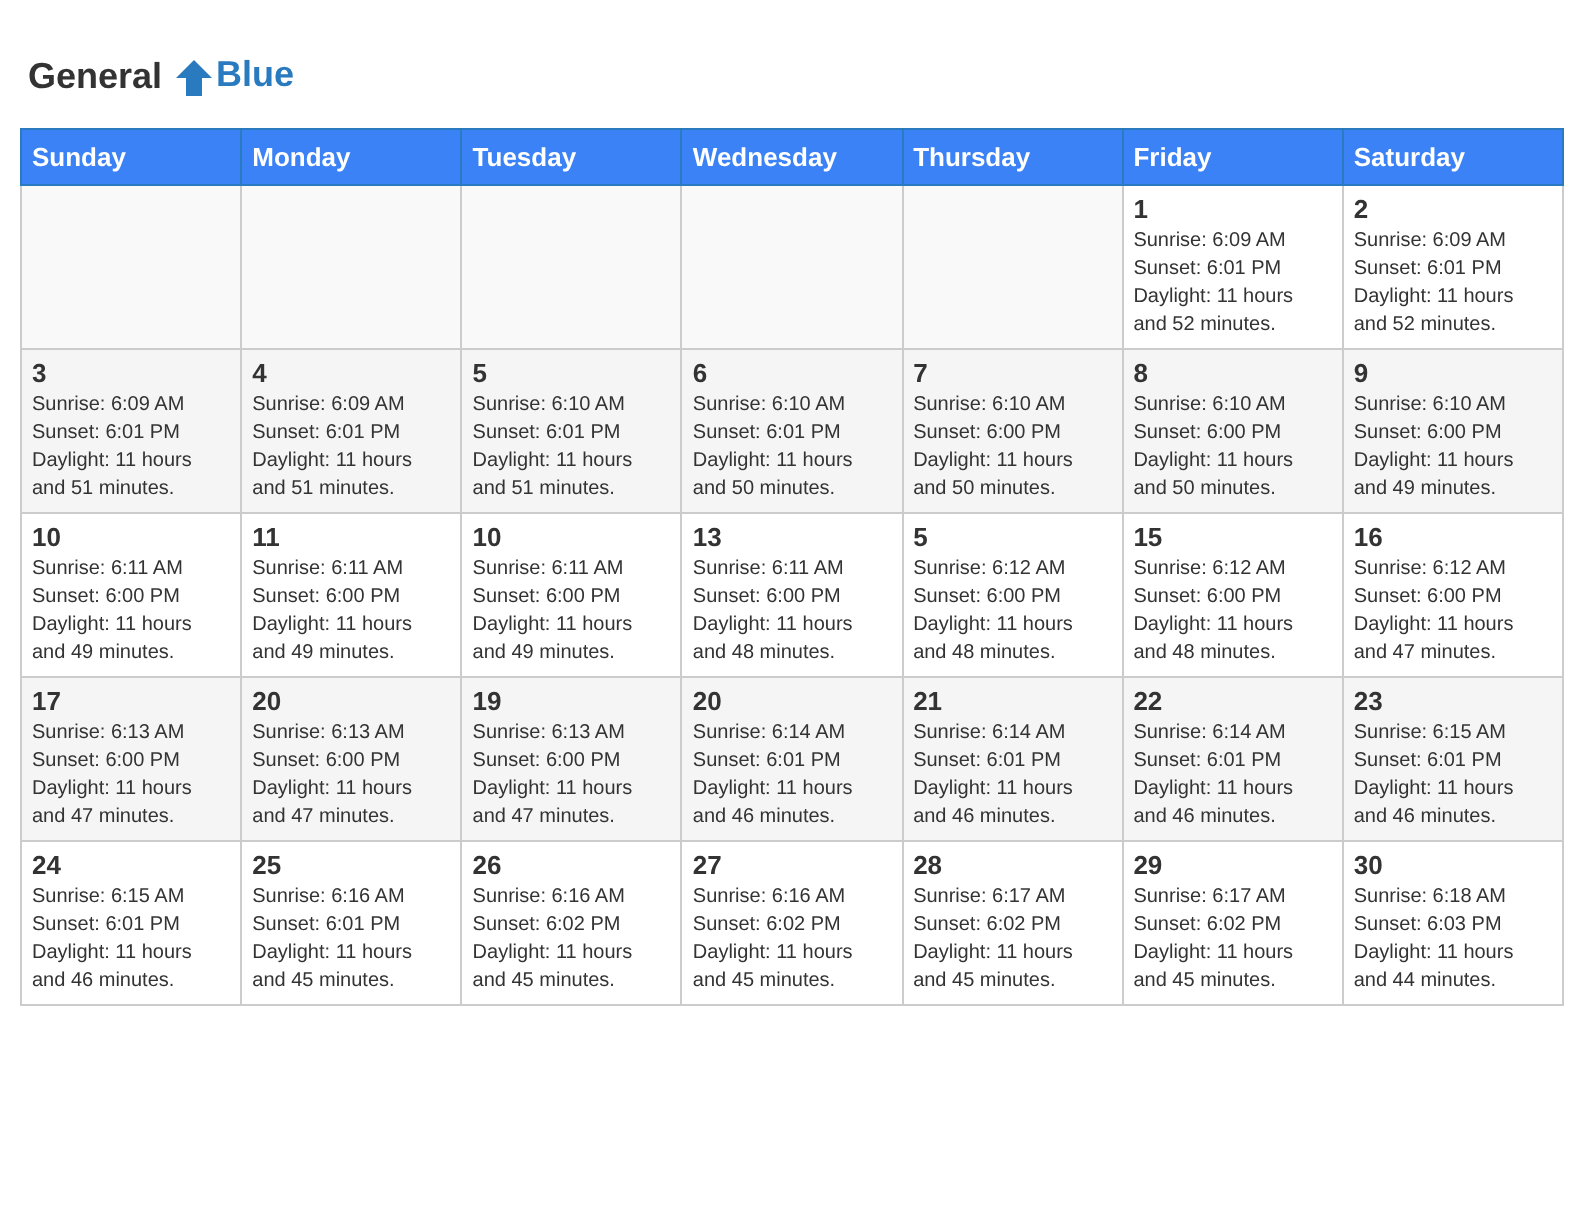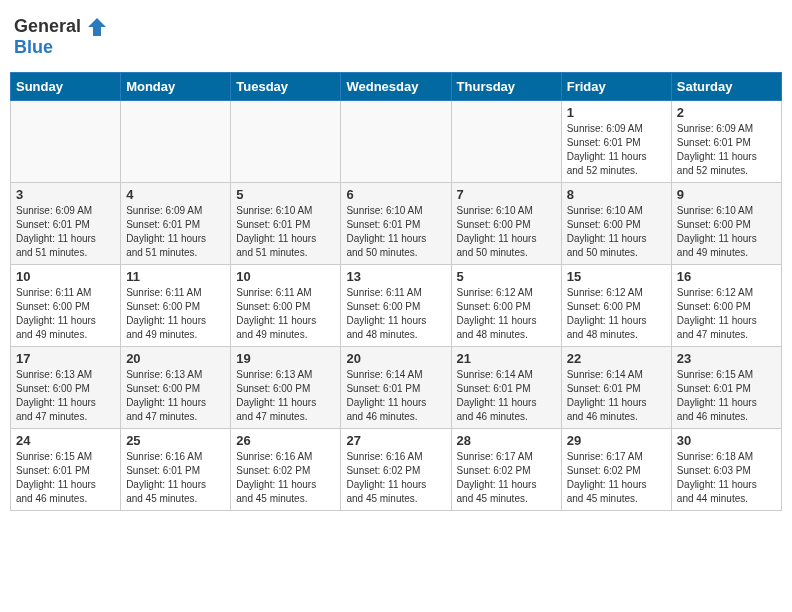--- a/index.html
+++ b/index.html
@@ -32,21 +32,21 @@
     .location-title {
       font-size: 15px;
       color: #555;
     }
     .calendar {
       width: 100%;
       border-collapse: collapse;
       table-layout: fixed;
     }
     .calendar th {
-      background-color: #0369a1;
+      background-color: #3b82f6;
       color: #fff;
       text-align: left;
       padding: 6px 5px;
       font-size: 13px;
       font-weight: bold;
       border: 1px solid #2a7abf;
     }
     .calendar td {
       border: 1px solid #ccc;
       vertical-align: top;
@@ -75,21 +75,21 @@
       font-size: 10px;
       line-height: 1.4;
       color: #333;
     }
   </style>
 </head>
 <body>
 
 <div class="header-area">
   <div class="logo">
-    <div style="display:flex;flex-direction:column;line-height:1.1;">
+    <div style="display:flex;line-height:1.1;margin-top:12px;">
       <span style="font-size:18px;font-weight:bold;color:#333;">General
         <svg width="22" height="22" viewBox="0 0 22 22" style="vertical-align:middle;">
           <polygon points="11,2 20,11 15,11 15,20 7,20 7,11 2,11" fill="#2a7abf"></polygon>
         </svg>
       </span>
       <span style="font-size:18px;font-weight:bold;color:#2a7abf;">Blue</span>
     </div>
   </div>
 </div>
 

